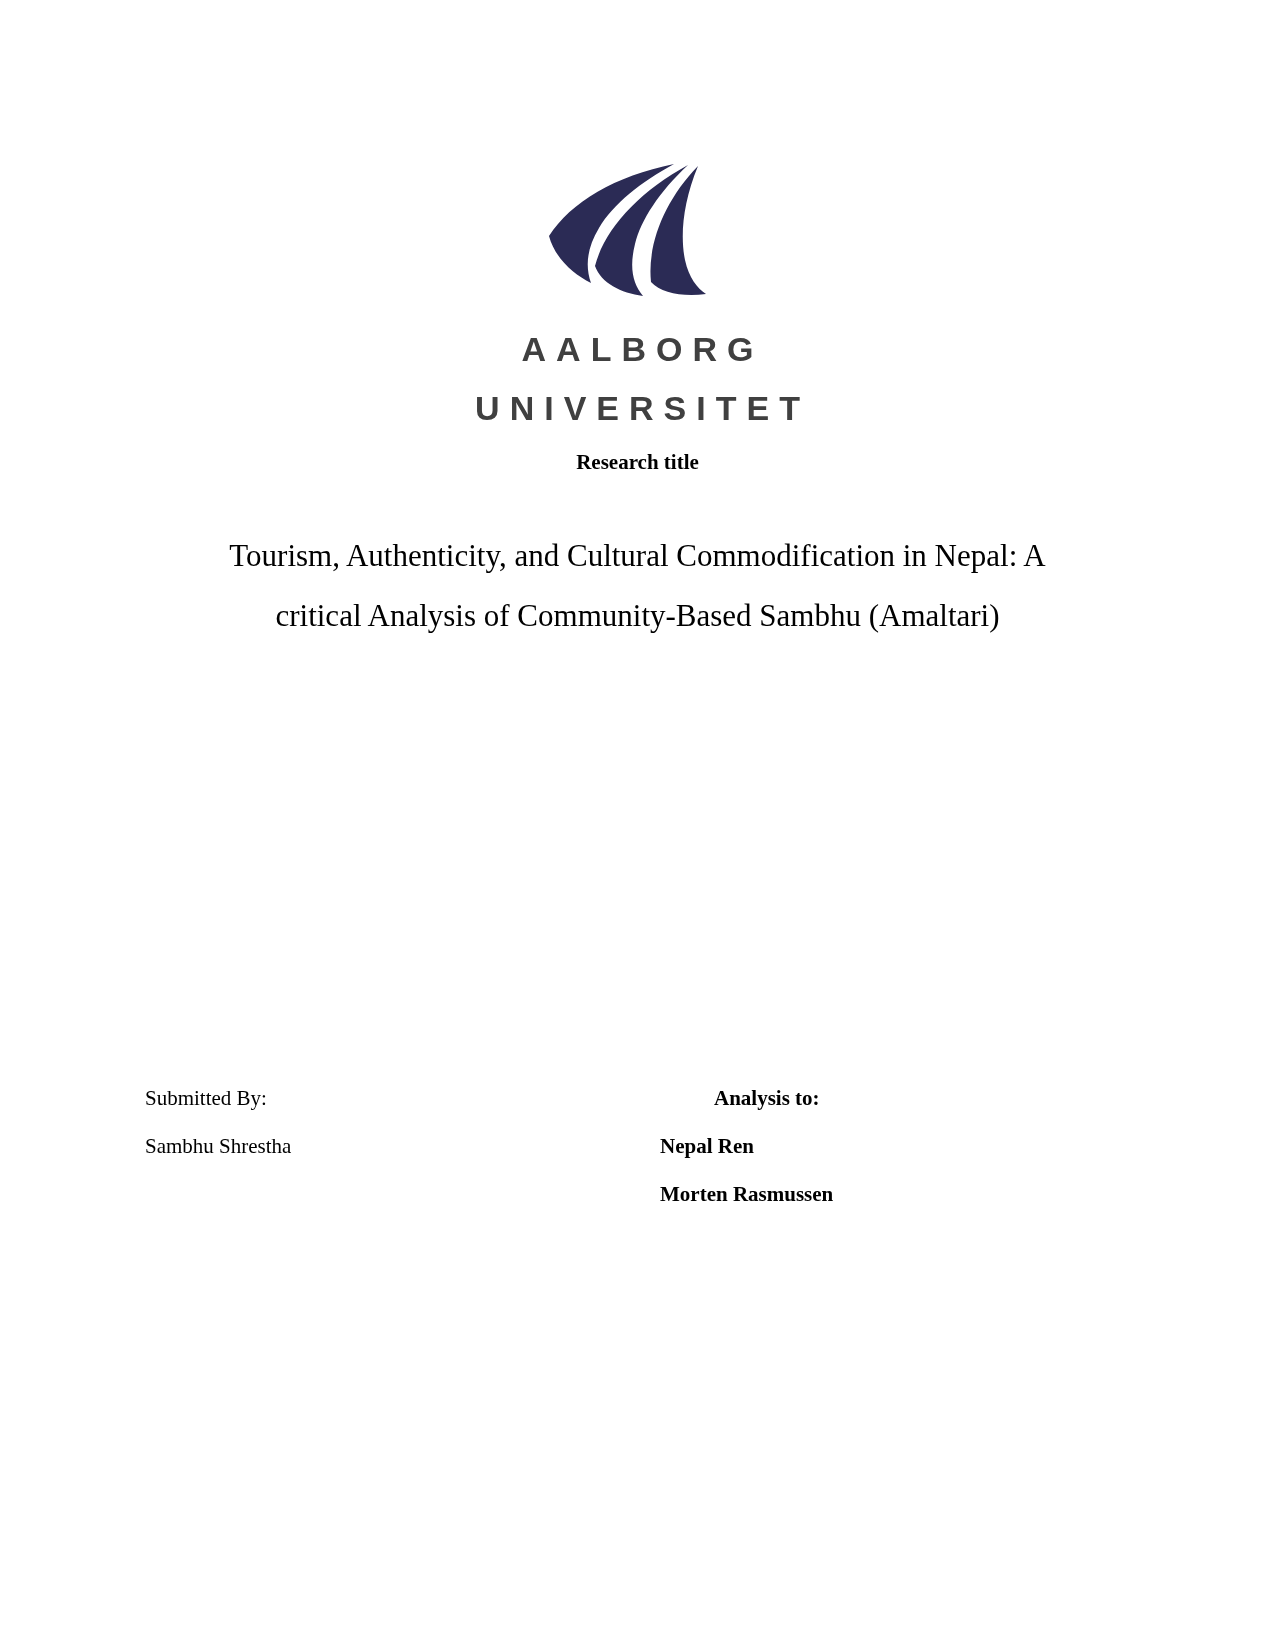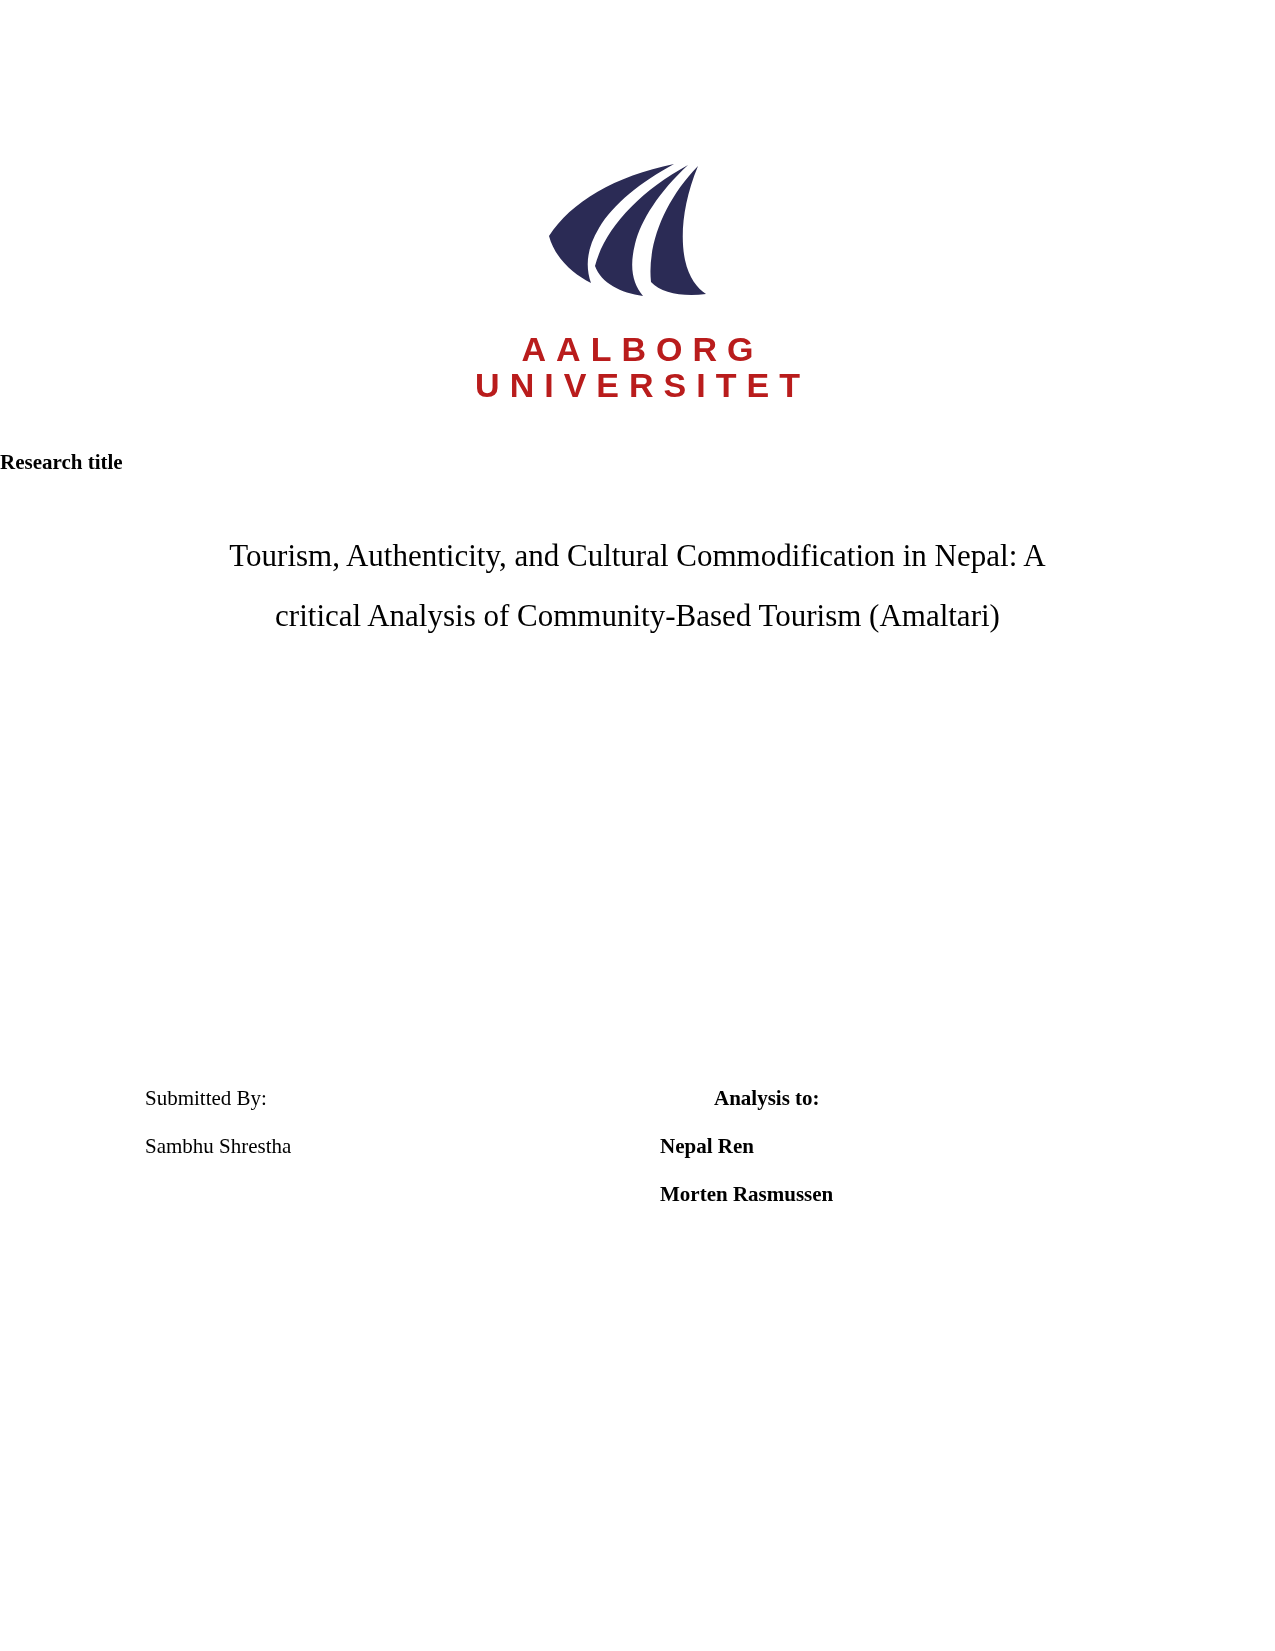--- a/index.html
+++ b/index.html
@@ -49,34 +49,35 @@
     align-items: center;
     line-height: 1.0;
   }
 
   .logo-wordmark .wm-line {
     font-family: "Liberation Sans", "DejaVu Sans", sans-serif;
     font-weight: 700;
     font-size: 34px;
     letter-spacing: 10px;
     text-indent: 10px;
-    color: #b91c1c;
+    color: #404040;
     white-space: nowrap;
   }
 
   .logo-wordmark .wm-line.wm-line-2 {
-    margin-top: 2px;
+    margin-top: 25px;
   }
 
   
   .research-label {
     position: absolute;
     left: 0;
     right: 0;
     top: 452px;
+    text-align: center;
     font-size: 21px;
     font-weight: 700;
     line-height: 1.0;
   }
 
   .doc-title {
     position: absolute;
     left: 150px;
     width: 975px;
     top: 505px;
@@ -165,21 +166,21 @@
     <div class="logo-wordmark">
       <div class="wm-line wm-line-1">AALBORG</div>
       <div class="wm-line wm-line-2">UNIVERSITET</div>
     </div>
   </div>
 
   <div class="research-label">Research title</div>
 
   <h1 class="doc-title">
     <span class="title-line">Tourism, Authenticity, and Cultural Commodification in Nepal: A</span>
-    <span class="title-line">critical Analysis of Community-Based Tourism (Amaltari)</span>
+    <span class="title-line">critical Analysis of Community-Based Sambhu (Amaltari)</span>
   </h1>
 
   <div class="submission">
 
     <div class="submission-row">
       <div class="col-left">Submitted By:</div>
       <div class="col-right indent-heading">Analysis to:</div>
     </div>
 
     <div class="submission-row">

